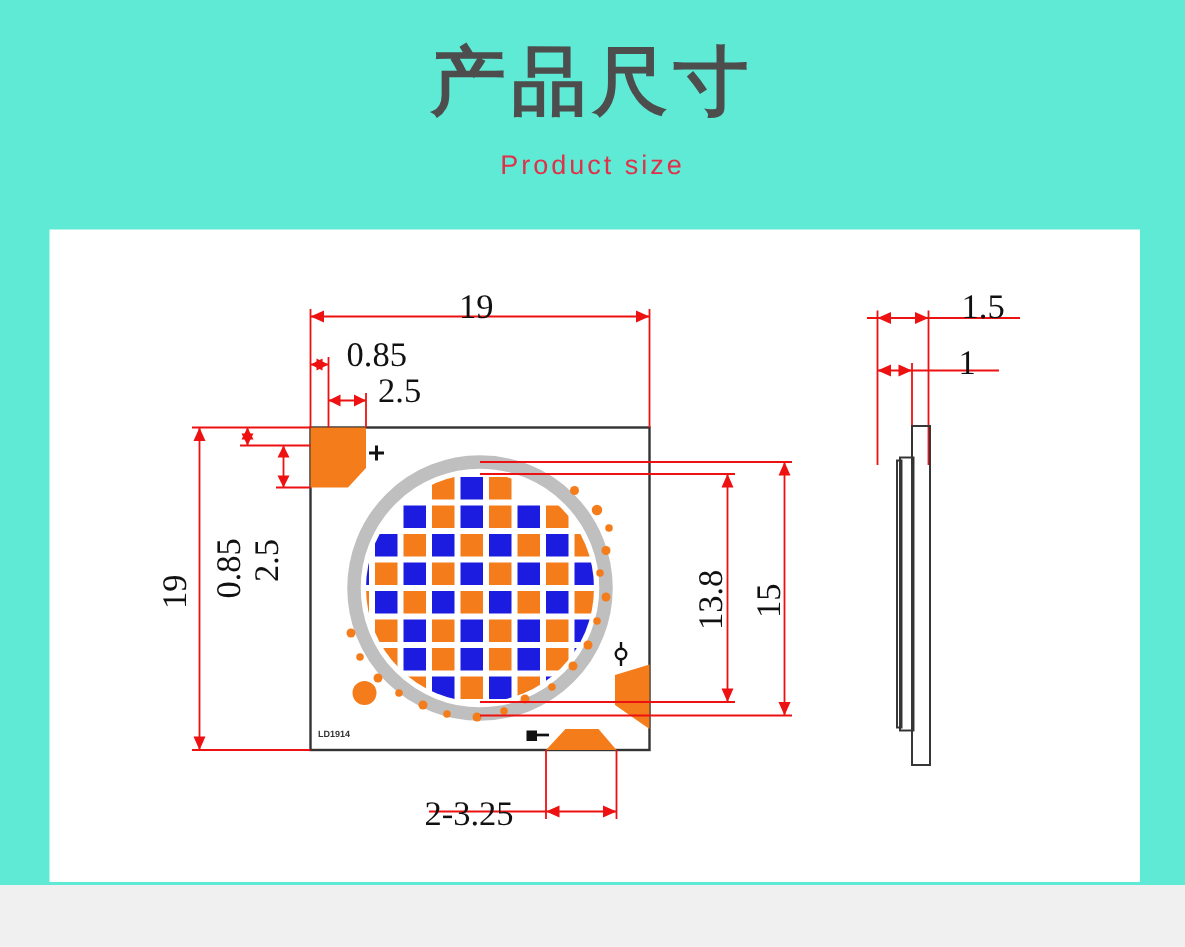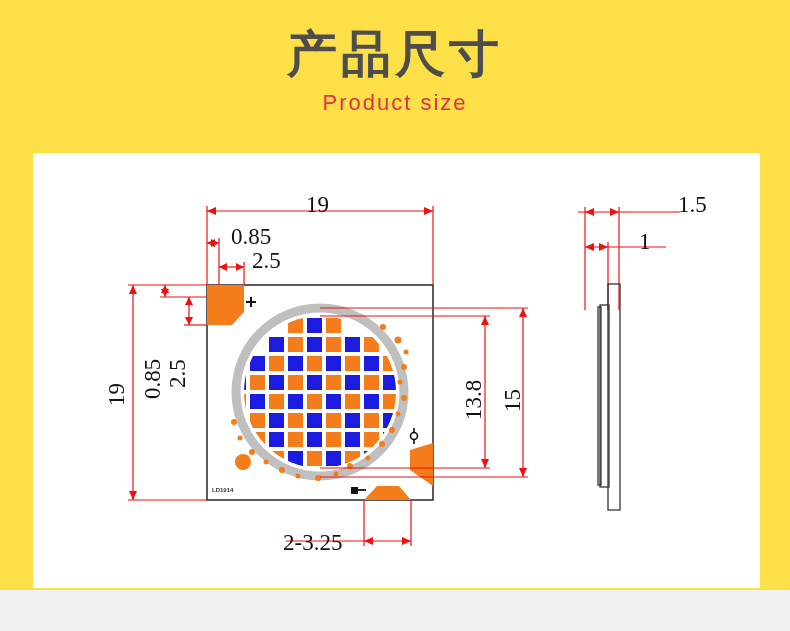--- a/index.html
+++ b/index.html
@@ -6,42 +6,42 @@
   html, body {
     margin: 0; padding: 0;
     width: 790px; height: 631px;
     background: #f0f0f0;
     font-family: "Liberation Sans", sans-serif;
     overflow: hidden;
   }
   #root {
     position: relative;
     width: 790px; height: 590px;
-    background: #fde047;
+    background: #5eead4;
   }
 
   
   .header {
     position: absolute;
     left: 0; top: 26px;
     width: 790px;
     text-align: center;
   }
   .title-cn {
     font-family: "DejaVu Sans", sans-serif;
     font-size: 50px;
     font-weight: bold;
     color: #4d4d4d;
     letter-spacing: 4px;
     line-height: 1.15;
   }
   .title-en {
-    margin-top: 6px;
+    margin-top: 16px;
     font-family: "Liberation Sans", sans-serif;
-    font-size: 22px;
+    font-size: 18px;
     color: #e0304a;
     letter-spacing: 2px;
   }
 
   
   .panel {
     position: absolute;
     left: 33px; top: 153px;
     width: 727px; height: 435px;
     background: #ffffff;
@@ -291,19 +291,19 @@
   <div class="dimtext vert" style="left:140px; top:399px; font-size:23px;">0.85</div>
 
   <div class="dimtext vert" style="left:165px; top:388px; font-size:23px;">2.5</div>
 
   <div class="dimtext vert" style="left:461px; top:420px; font-size:23px;">13.8</div>
 
   <div class="dimtext vert" style="left:500px; top:412px; font-size:23px;">15</div>
 
   <div class="dimtext" style="left:283px; top:530px; font-size:23px;">2-3.25</div>
 
-  <div class="dimtext" style="left:641px; top:192px; font-size:23px;margin-left:37px;">1.5</div>
+  <div class="dimtext" style="left:641px; top:192px; font-size:23px;">1.5</div>
 
   <div class="dimtext" style="left:639px; top:229px; font-size:23px;">1</div>
 
   <div class="dimtext" style="left:212px; top:487px; font-size:6px; font-family:'Liberation Sans',sans-serif; font-weight:bold; color:#333;">LD1914</div>
 
 </div>
 
 </body></html>

